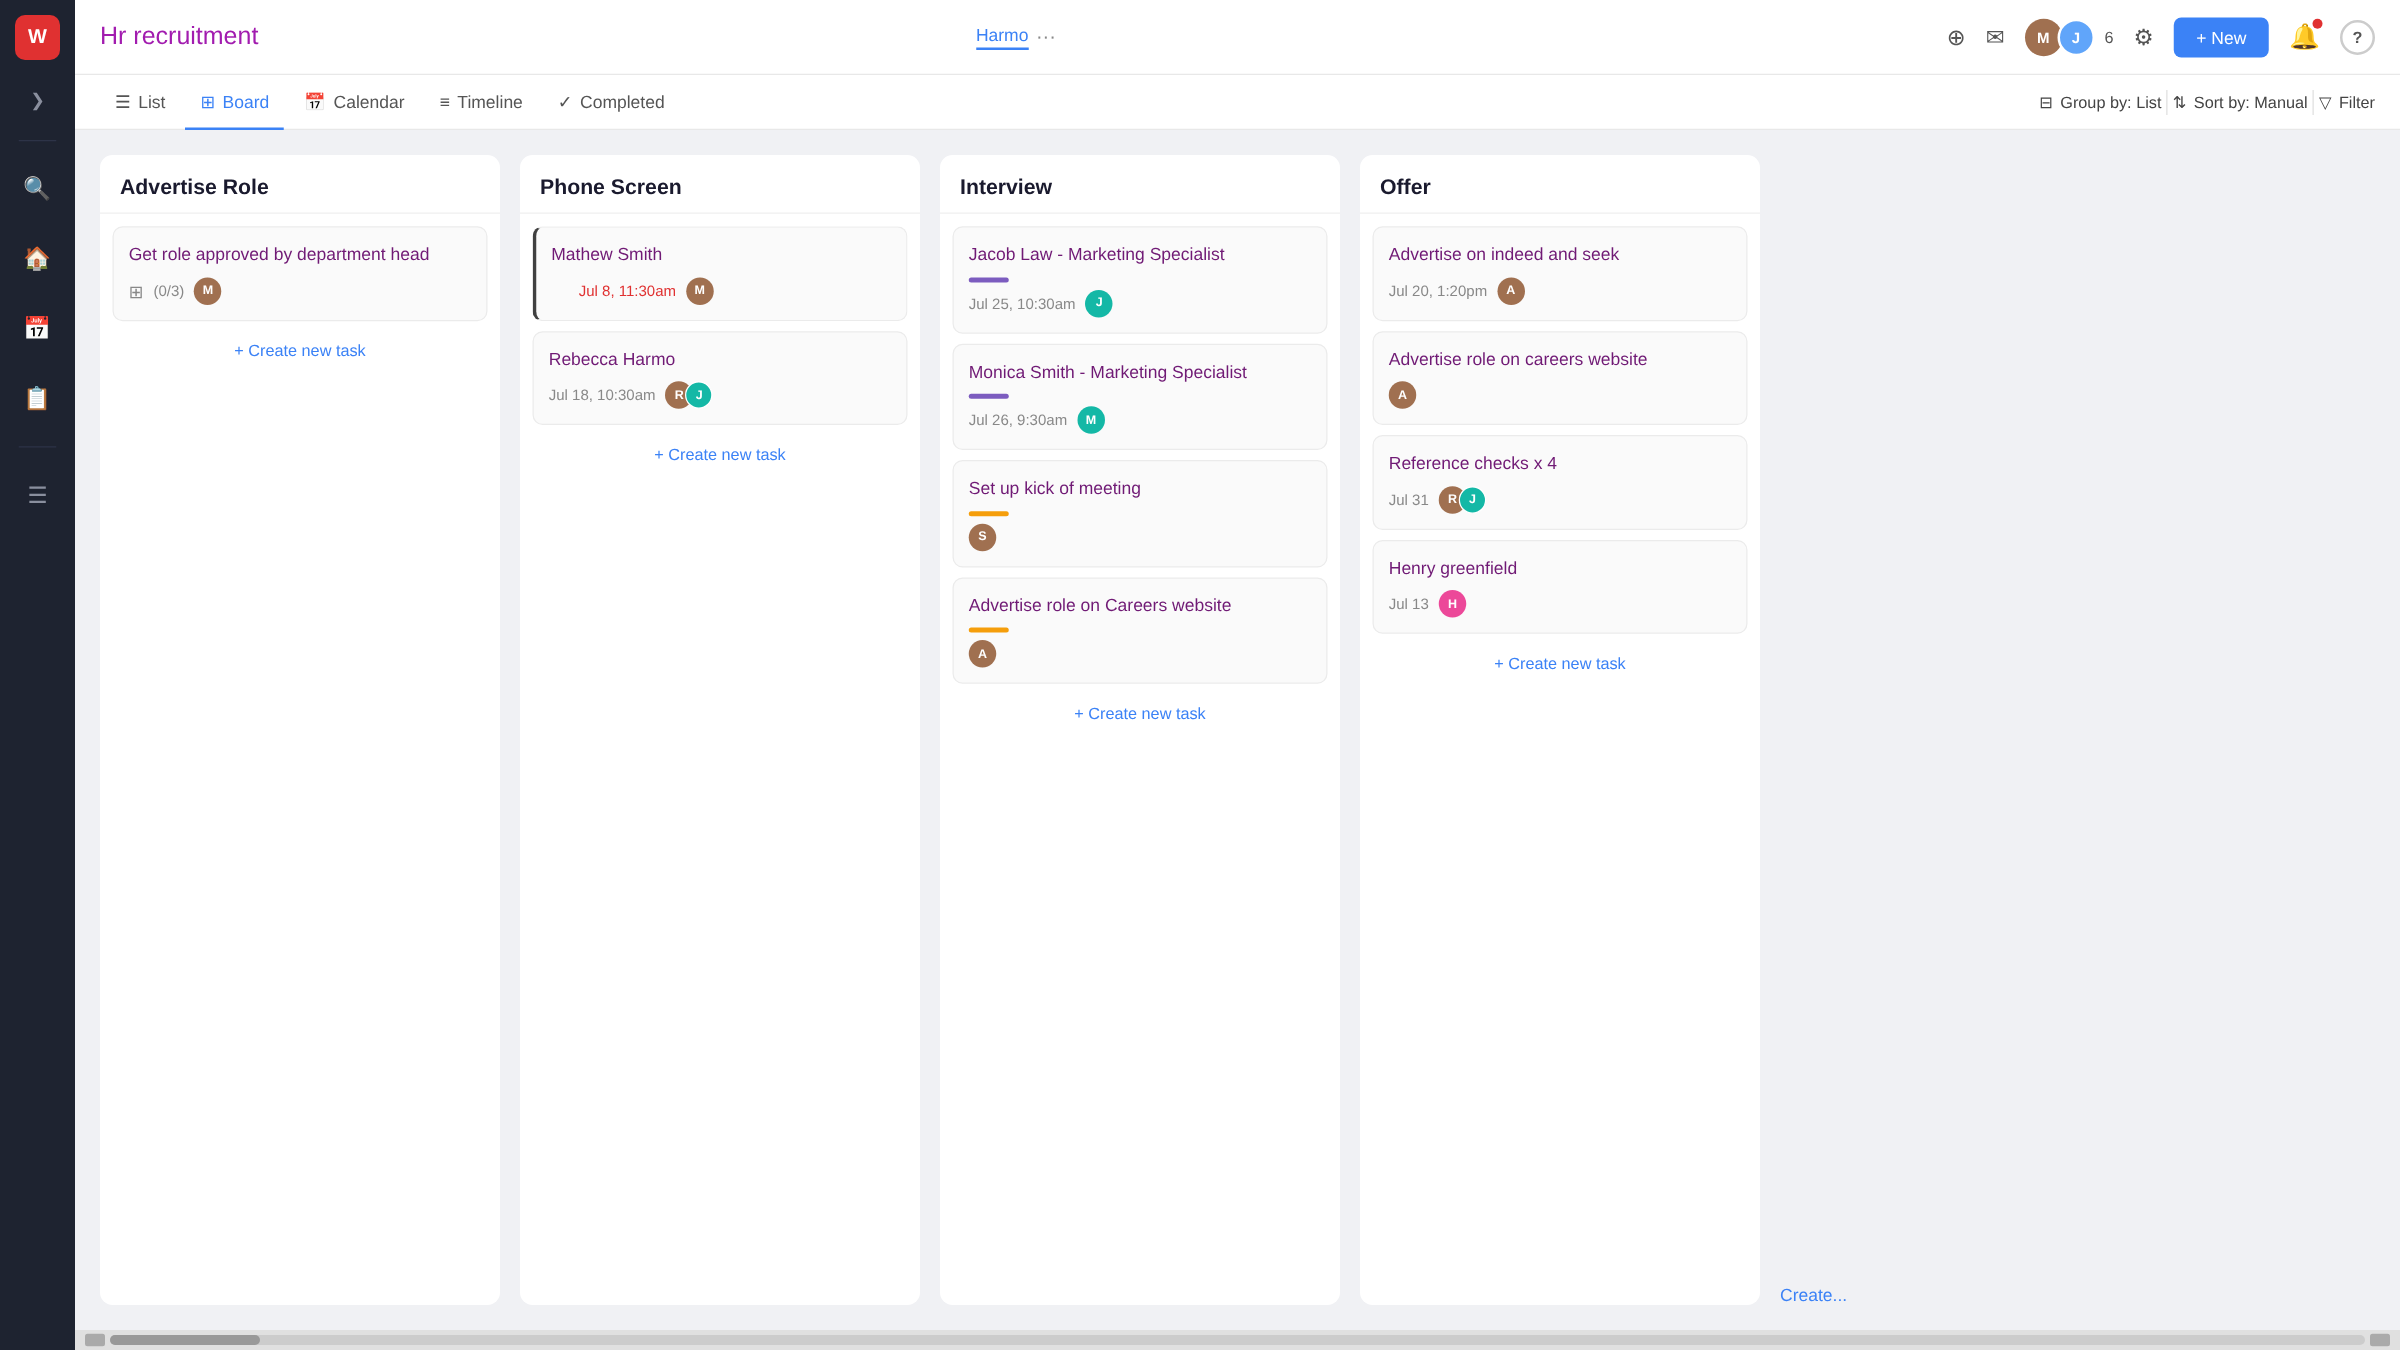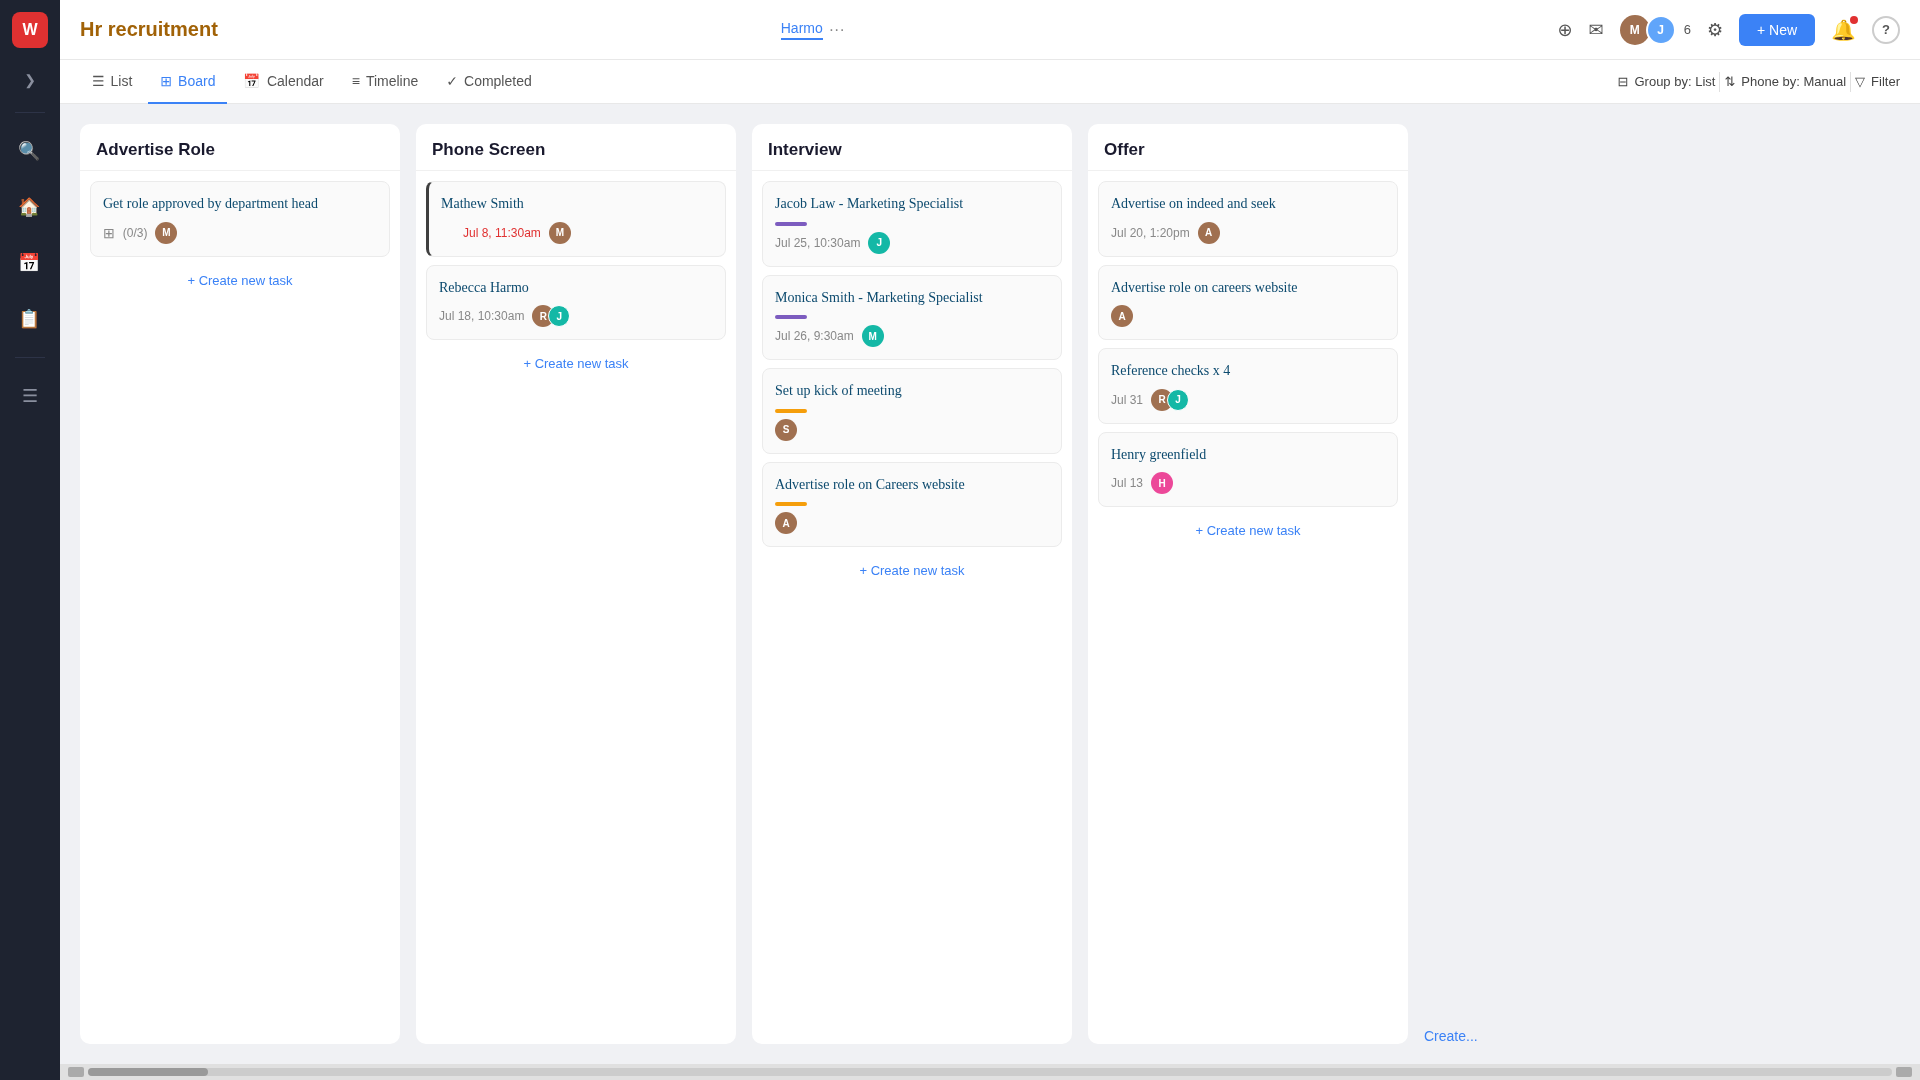--- a/index.html
+++ b/index.html
@@ -42,21 +42,21 @@
     
     .topbar {
       background: white;
       padding: 0 20px;
       height: 60px;
       display: flex;
       align-items: center;
       border-bottom: 1px solid #e8e8e8;
       gap: 12px;
     }
-    .topbar-title { font-size: 20px; font-weight: 700; color: #a16207; flex: 1; }
+    .topbar-title { font-size: 20px; font-weight: 400; color: #a21caf; flex: 1; }
     .topbar-actions { display: flex; align-items: center; gap: 16px; }
     .topbar-icon-btn { color: #555; cursor: pointer; font-size: 18px; background: none; border: none; }
     .avatar-group { display: flex; align-items: center; gap: 4px; }
     .avatar-count { font-size: 13px; color: #555; }
     .new-btn {
       background: #3b82f6;
       color: #ffffff;
       border: none;
       border-radius: 6px;
       padding: 8px 18px;
@@ -134,21 +134,21 @@
     .column-body::-webkit-scrollbar-thumb { background: #c0c0c0; border-radius: 4px; }
 
     
     .task-card {
       background: #fafafa;
       border-radius: 8px;
       padding: 12px;
       border: 1px solid #ebebeb;
       cursor: pointer;
     }
-    .task-title { font-size: 14px; color: #0c4a6e; margin-bottom: 8px; line-height: 1.4; font-family: Liberation Serif, serif; }
+    .task-title { font-size: 14px; color: #701a75; margin-bottom: 8px; line-height: 1.4; }
     .task-meta { display: flex; align-items: center; gap: 8px; font-size: 12px; color: #888; }
     .task-date { font-size: 12px; color: #888; }
     .task-date.overdue { color: #e03131; font-weight: 500; margin-left: 22px; }
     .task-subtask { display: flex; align-items: center; gap: 4px; font-size: 12px; color: #888; }
     .task-tag { height: 4px; width: 32px; border-radius: 2px; }
     .tag-purple { background: #7c5cbf; }
     .tag-orange { background: #f59e0b; }
 
     
     .av-sm { width: 22px; height: 22px; border-radius: 50%; display: inline-flex; align-items: center; justify-content: center; font-size: 10px; color: white; font-weight: bold; }
@@ -257,21 +257,21 @@
       <span>Completed</span>
     </div>
     <div style="flex:1;"></div>
     <div class="toolbar-item">
       <span>⊟</span>
       <span>Group by: List</span>
     </div>
     <div class="toolbar-divider"></div>
     <div class="toolbar-item">
       <span>⇅</span>
-      <span>Phone by: Manual</span>
+      <span>Sort by: Manual</span>
     </div>
     <div class="toolbar-divider"></div>
     <div class="toolbar-item">
       <span>▽</span>
       <span>Filter</span>
     </div>
   </div>
 
   <div class="board-area">
 

